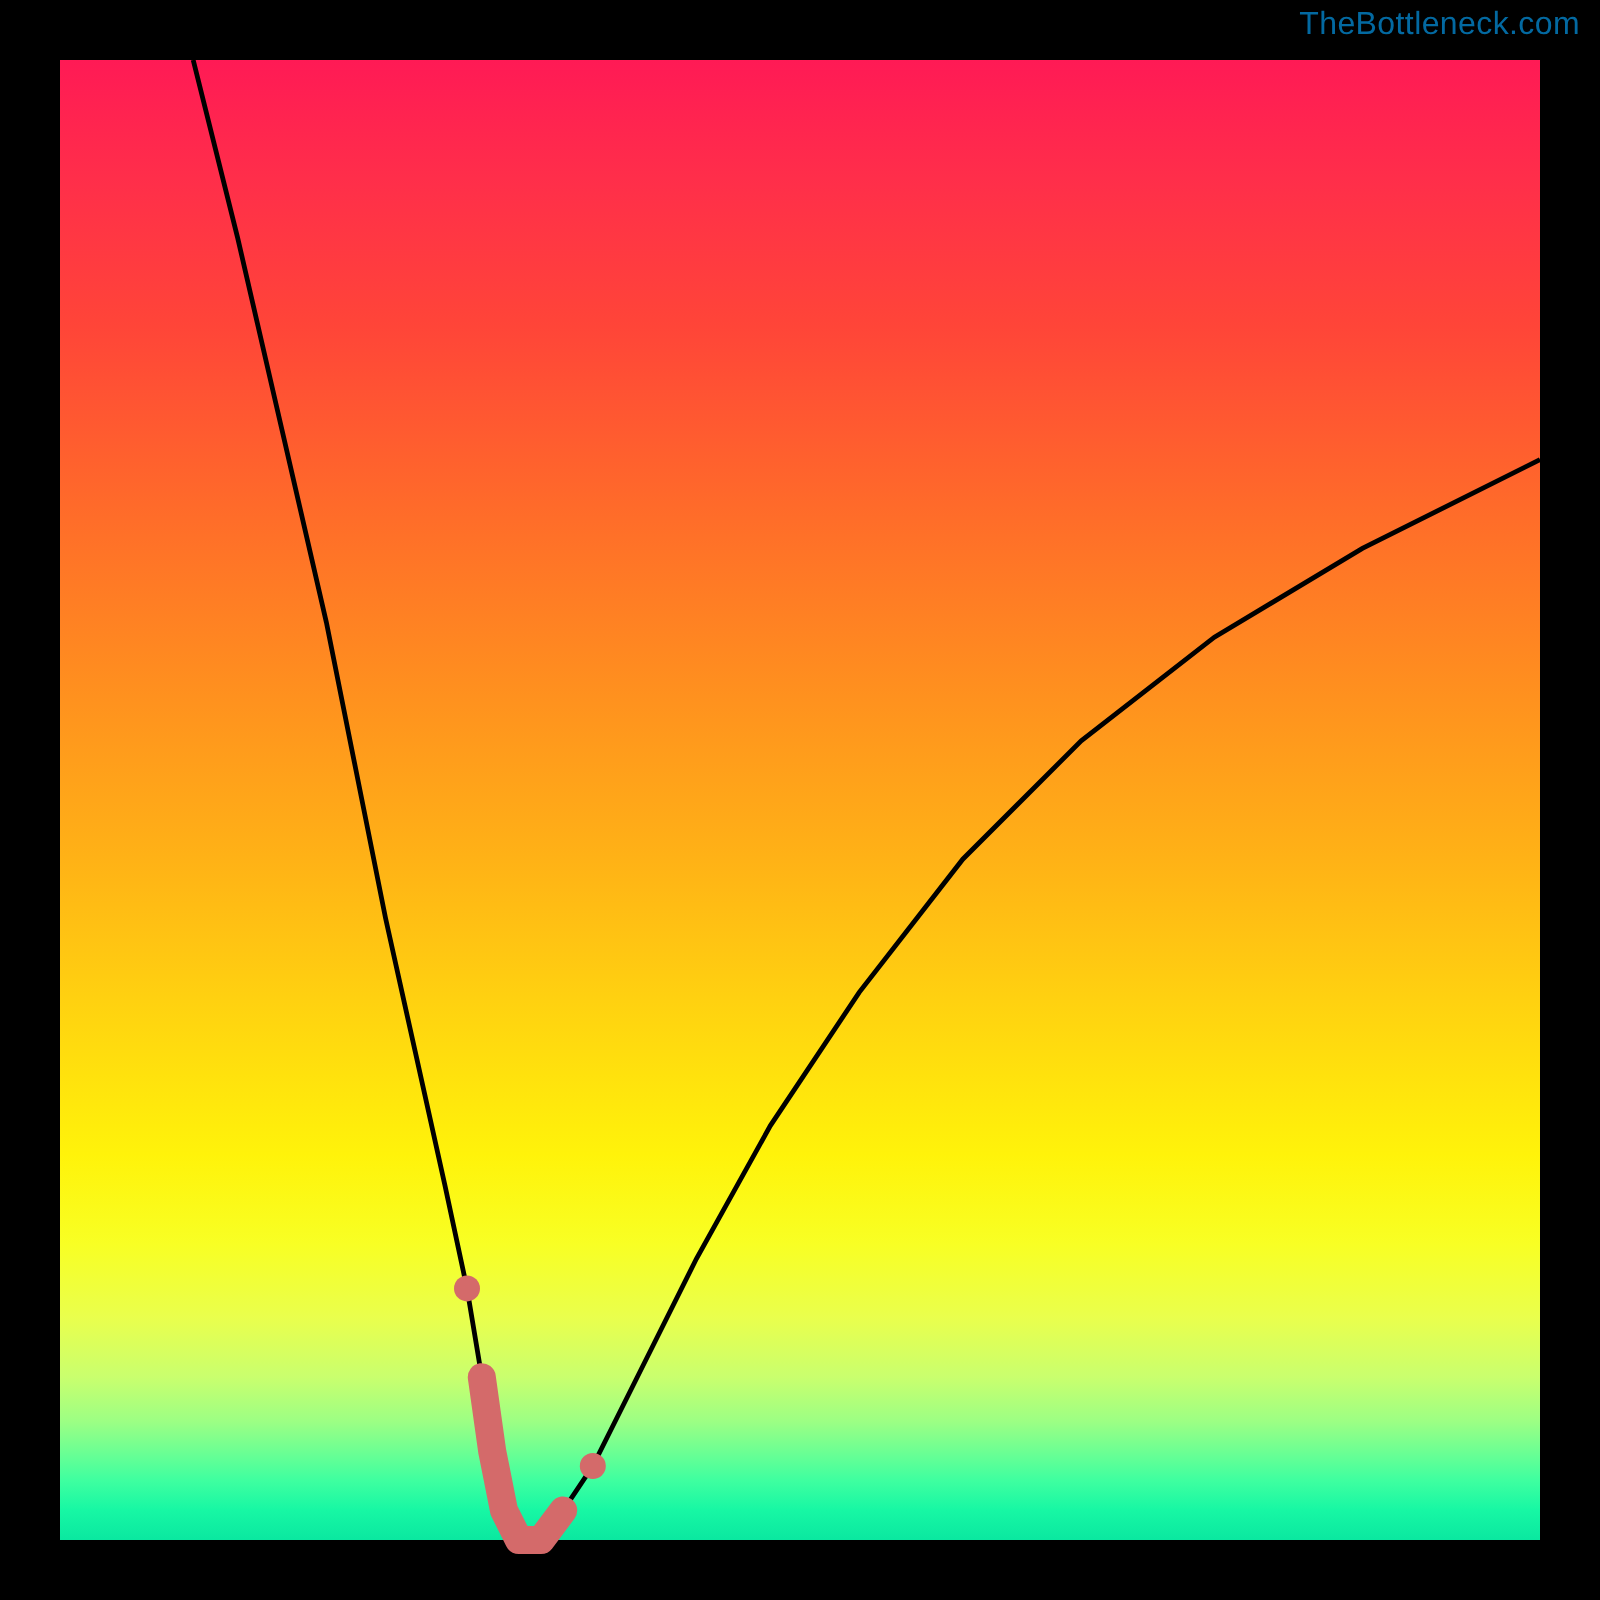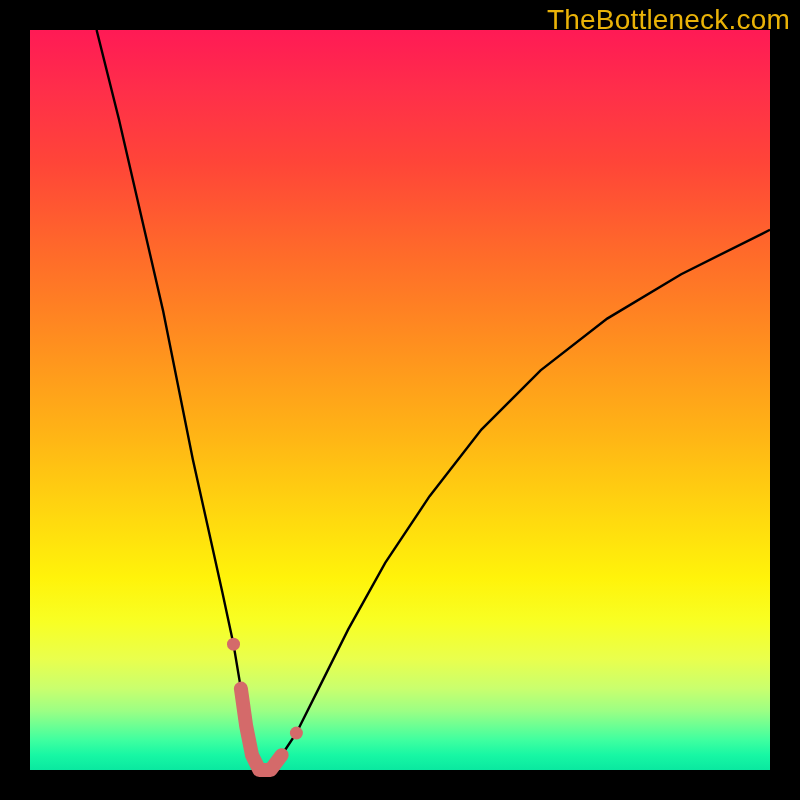--- a/index.html
+++ b/index.html
@@ -43,22 +43,22 @@
       #6dff93 94%,
       #3effa0 96%,
       #17f7a4 98%,
       #0ae8a0 100%
     );
   }
   .watermark {
     position: absolute;
     top: 4px;
     right: 10px;
-    color: #eab308;
-    font-size: 28px;
+    color: #0369a1;
+    font-size: 16px;
     letter-spacing: 0.2px;
     font-weight: 400;
     user-select: none;
   }
   svg.curve {
     position: absolute;
     left: 0;
     top: 0;
     width: 740px;
     height: 740px;

